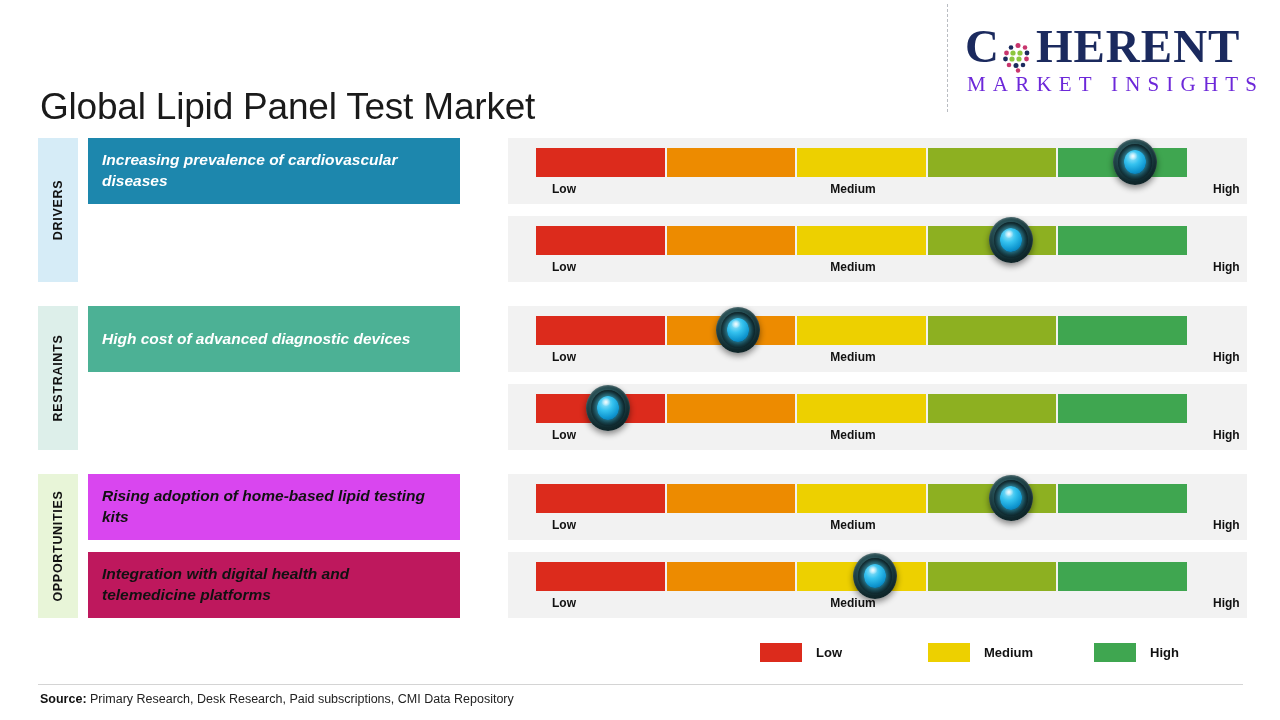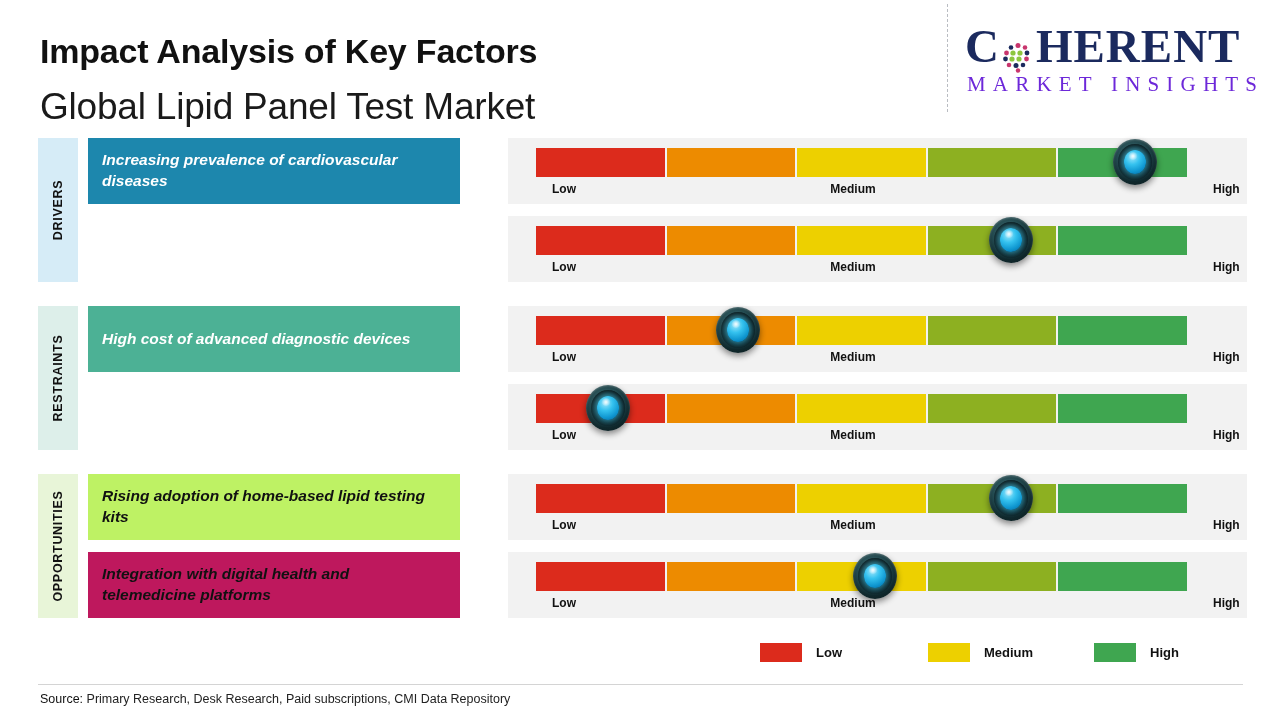--- a/index.html
+++ b/index.html
@@ -120,29 +120,28 @@
 
   
   .footer-rule {
     position: absolute; left: 38px; top: 684px; width: 1205px; height: 1px;
     background: #d4d4d4;
   }
   .footer {
     position: absolute; left: 40px; top: 692px;
     font-size: 12.5px; color: #222;
   }
-  .footer b { font-weight: normal; color: #111; }
+  .footer b { font-weight: bold; color: #111; }
 </style>
 </head>
 <body>
 
 <div class="page">
 
   <div class="header">
-    <div class="title-main">Impact Analysis of Key Factors</div>
     <div class="title-sub">Global Lipid Panel Test Market</div>
 
     <div class="logo-divider"></div>
 
     <div class="logo">
       <div class="logo-word">
         <span>C</span>
         <span class="logo-globe">
           <svg viewBox="0 0 34 34" width="34" height="34" aria-hidden="true">
             <circle cx="17" cy="5.5" r="2.5" fill="#c8356d"></circle>
@@ -249,21 +248,21 @@
         <div class="marker" style="left: 99.61px; top: 24px;">
           <div class="marker-outer"></div>
           <div class="marker-ring"></div>
           <div class="marker-core"></div>
           <div class="marker-spec"></div>
         </div>
       </div>
       <div class="cat-col" style="top: 336px; height: 144px; background: rgb(232, 245, 216);">
         <div class="cat-label">OPPORTUNITIES</div>
       </div>
-      <div class="factor-box" style="top: 336px; height: 66px; background: #bef264; color: rgb(17, 17, 17);">
+      <div class="factor-box" style="top: 336px; height: 66px; background: #d946ef; color: rgb(17, 17, 17);">
         <span>Rising adoption of home-based lipid testing kits</span>
       </div>
       <div class="gauge-panel" style="top: 336px; height: 66px; background: rgb(242, 242, 242);">
         <div class="gauge-bar">
           <div class="seg" style="background: rgb(220, 43, 28); width: calc(20% - 1.6px);"></div>
           <div class="seg" style="background: rgb(237, 139, 0); width: calc(20% - 1.6px);"></div>
           <div class="seg" style="background: rgb(237, 208, 0); width: calc(20% - 1.6px);"></div>
           <div class="seg" style="background: rgb(141, 176, 33); width: calc(20% - 1.6px);"></div>
           <div class="seg" style="background: rgb(63, 166, 80); width: calc(20% - 1.6px);"></div>
         </div>

